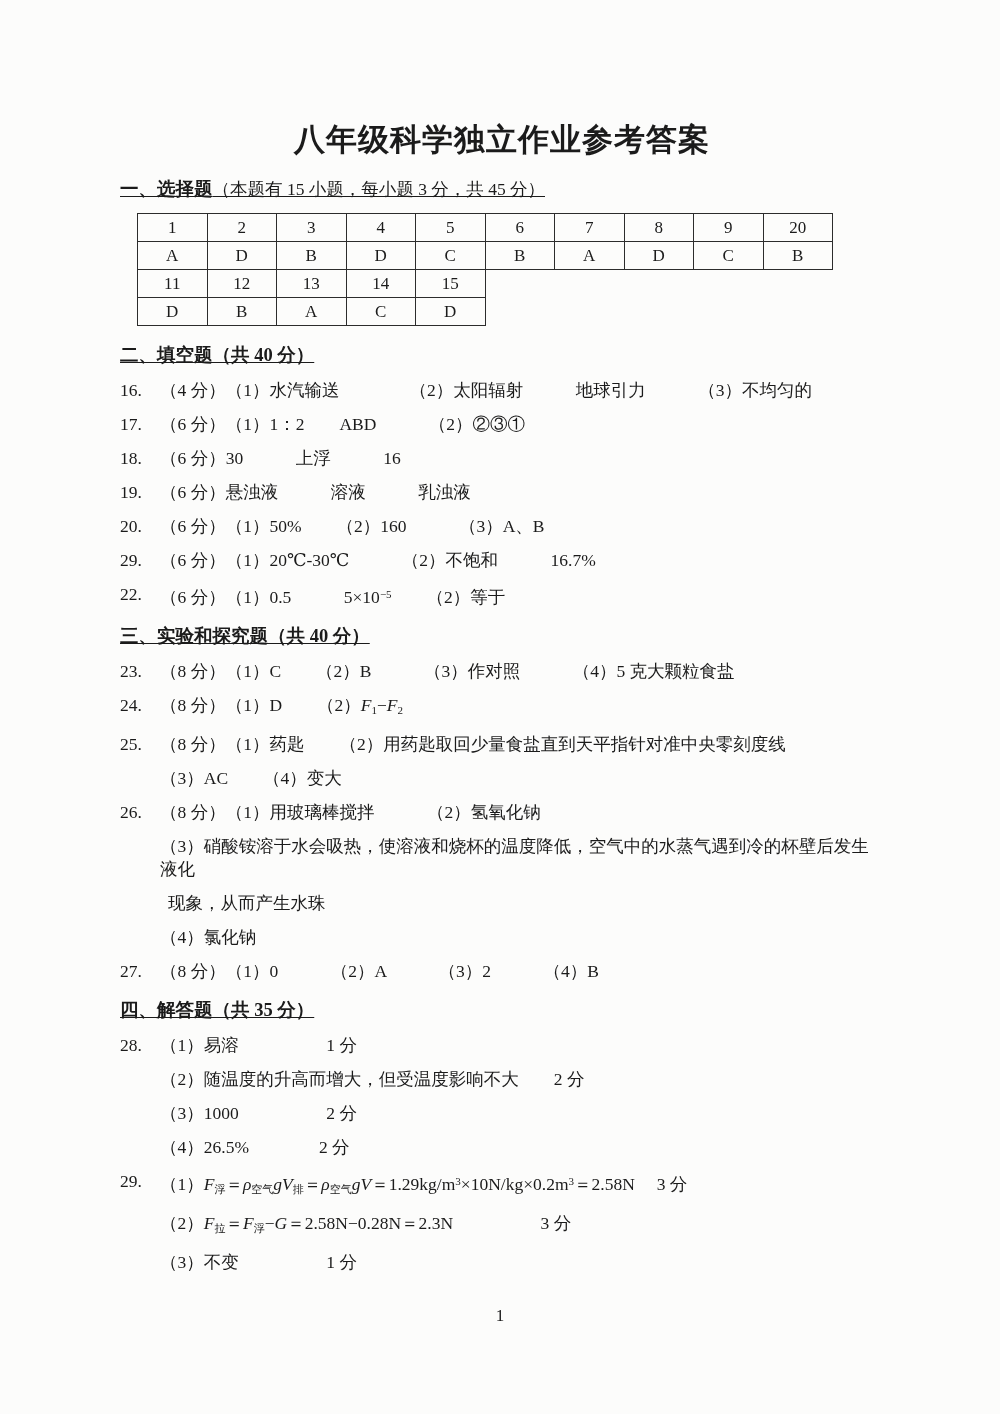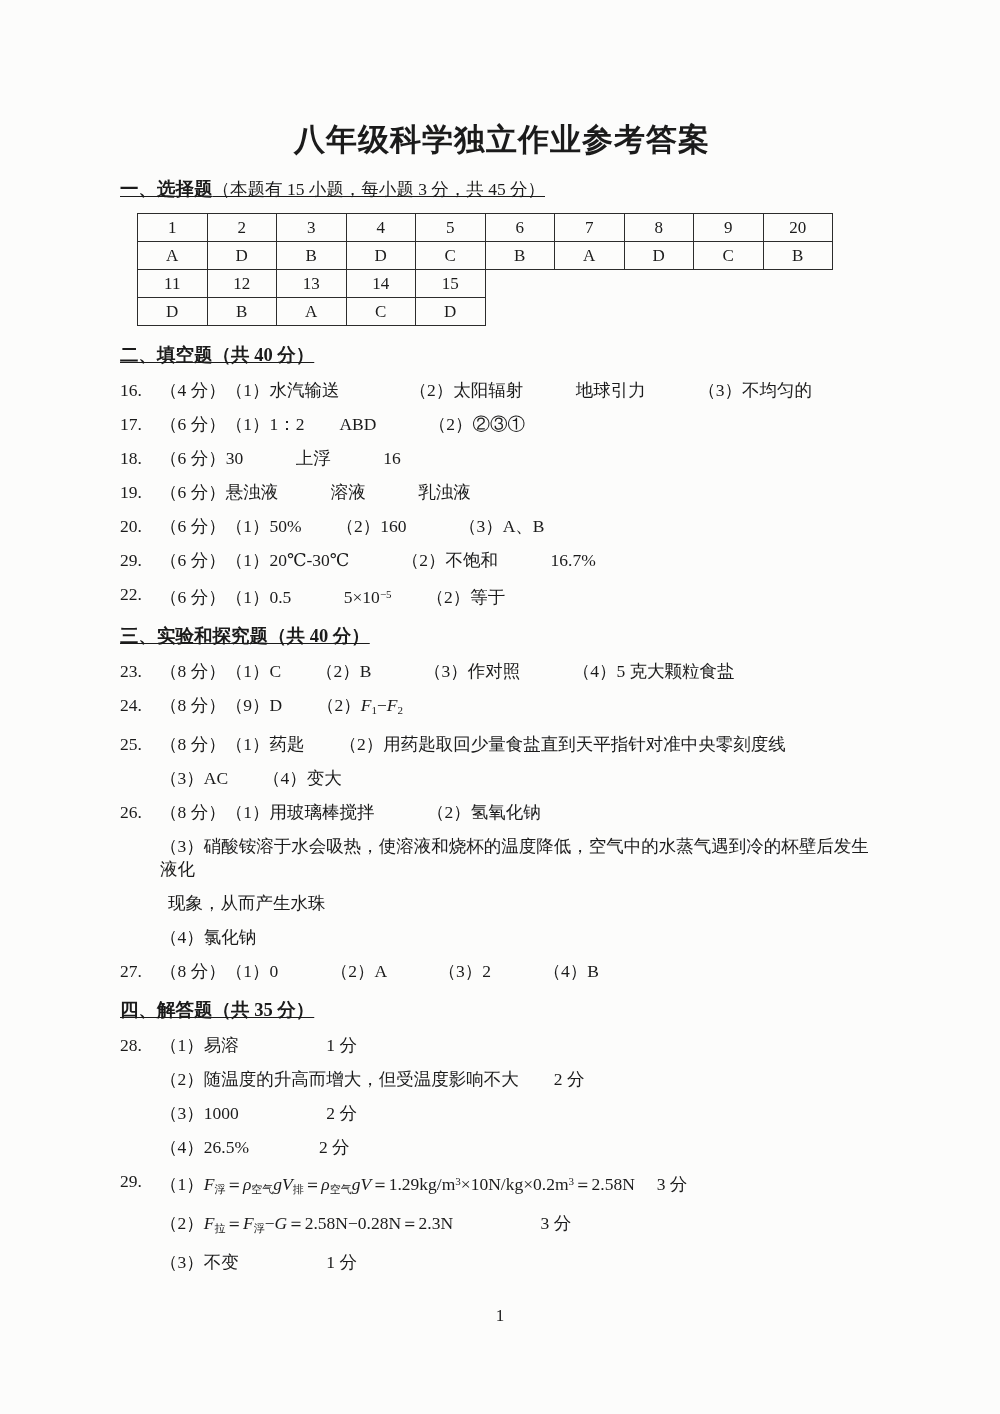--- a/index.html
+++ b/index.html
@@ -158,21 +158,21 @@
 
   <div class="sec-h">三、实验和探究题（共 40 分）</div>
 
   <div class="qrow">
       <span class="qnum">23.</span>
       <span class="qtext">（8 分）（1）C　　（2）B　　　（3）作对照　　　（4）5 克大颗粒食盐</span>
     </div>
 
   <div class="qrow">
       <span class="qnum">24.</span>
-      <span class="qtext"><span>（8 分）（9）D　　（2）</span><span class="var">F</span><span class="sub">1</span><span>−</span><span class="var">F</span><span class="sub">2</span></span>
+      <span class="qtext"><span>（8 分）（1）D　　（2）</span><span class="var">F</span><span class="sub">1</span><span>−</span><span class="var">F</span><span class="sub">2</span></span>
     </div>
 
   <div class="qrow">
       <span class="qnum">25.</span>
       <span class="qtext">（8 分）（1）药匙　　（2）用药匙取回少量食盐直到天平指针对准中央零刻度线</span>
     </div>
   <div class="qrow cont">
       <span class="qtext">（3）AC　　（4）变大</span>
     </div>
 

